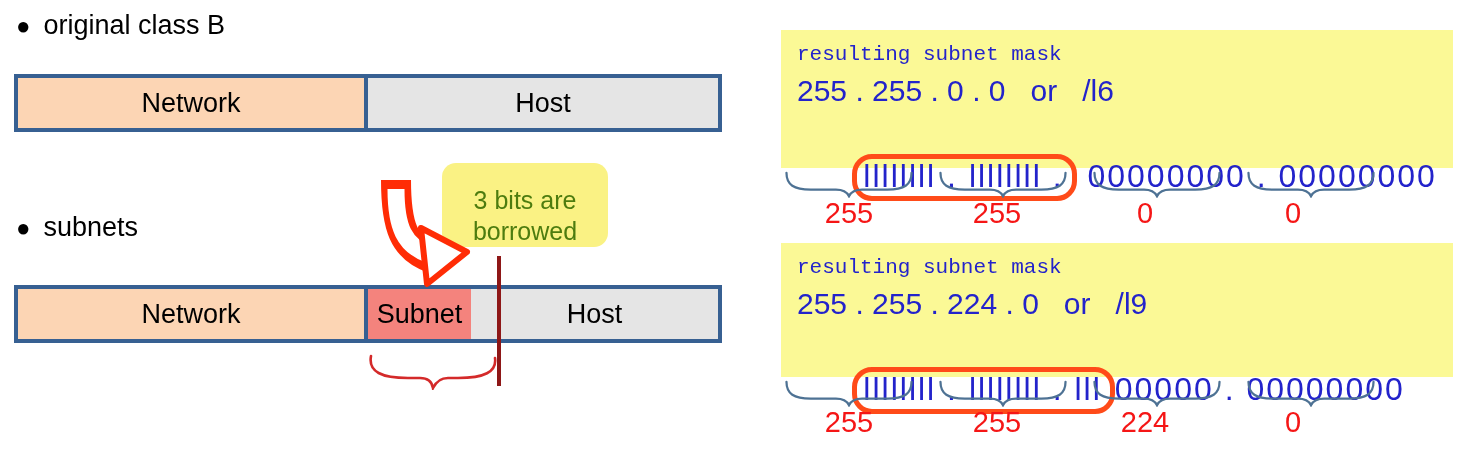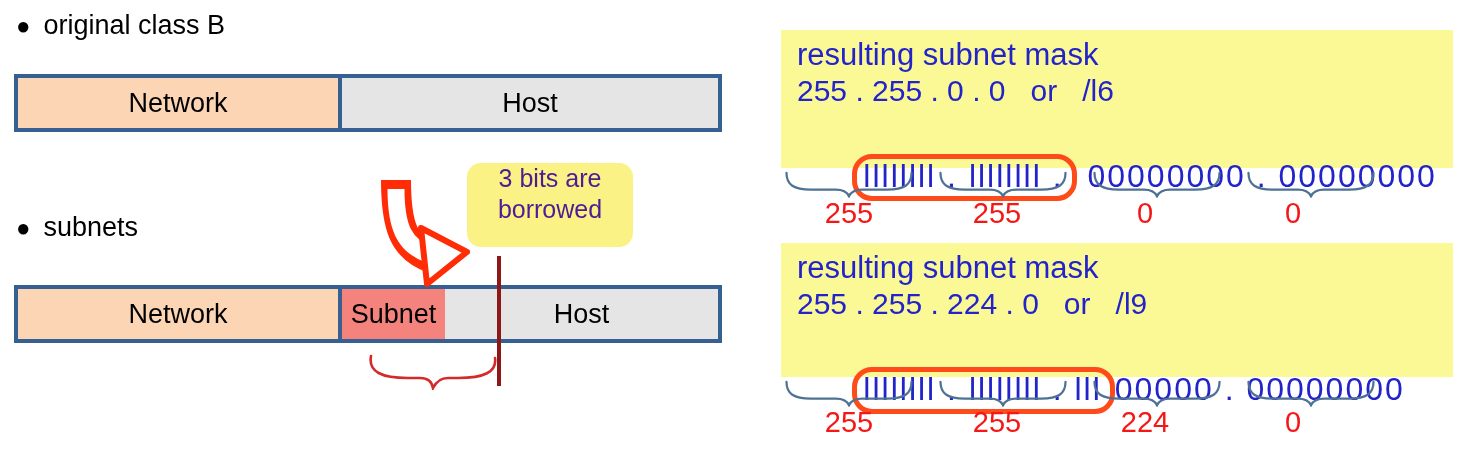--- a/index.html
+++ b/index.html
@@ -22,51 +22,50 @@
   .bar{
     position:absolute;left:14px;width:708px;height:58px;
     border:4px solid #376092;
     box-sizing:border-box;
     display:flex;
   }
   .bar .cell{
     display:flex;align-items:center;justify-content:center;
     font-size:27px;color:#000;box-sizing:border-box;height:100%;
   }
-  .cell-network{width:324px;background:#FCD5B4;border-right:4px solid #376092;}
+  .cell-network{width:350px;background:#FCD5B4;border-right:4px solid #376092;}
   .cell-host{flex:1;background:#e5e5e5;}
   .cell-subnet{width:103px;background:#F4837D;}
 
   .callout{
     position:absolute;left:442px;top:163px;width:166px;height:84px;
     background:#FAF284;border-radius:14px;
-    display:flex;flex-direction:column;align-items:center;justify-content:flex-start;
-    font-size:25px;line-height:31px;color:#4c1d95;
+    display:flex;flex-direction:column;align-items:center;justify-content:flex-end;
+    font-size:25px;line-height:31px;color:#4d7c0f;
     z-index:1;
-    margin-left:25px;
   }
   .curved-arrow{position:absolute;left:366px;top:172px;width:105px;height:118px;z-index:3;}
   .borrow-line{position:absolute;left:497px;top:256px;width:4px;height:130px;background:#8E1717;z-index:2;}
   .red-brace{position:absolute;left:366px;top:350px;width:134px;height:40px;}
   .bits-label{
     position:absolute;left:367px;top:390px;width:120px;
     text-align:center;font-size:27px;color:#F51616;
   }
 
   
   .mask-box{
     position:absolute;left:781px;width:672px;
     background:#FBF996;
     box-sizing:border-box;
     padding:10px 0 0 16px;
     color:#2323CB;
   }
   .mask-box-1{top:30px;height:138px;}
   .mask-box-2{top:243px;height:134px;}
-  .mask-title{font-size:31px;line-height:30px;}
+  .mask-title{font-size:21px;line-height:30px;font-family:Liberation Mono, monospace;}
   .mask-line{font-size:30px;line-height:36px;margin-top:3px;white-space:pre;}
   .binary-line{font-size:32px;line-height:44px;margin-top:1px;white-space:pre;letter-spacing:2px;}
   .binary-circled{
     display:inline-block;
     border:5px solid #FF4B19;border-radius:20px;
     padding:0 8px 2px 6px;margin-left:-10px;
     line-height:1.1;
   }
   .brace-row{position:absolute;left:779px;display:flex;gap:14px;}
   .brace-row-1{top:170px;}

